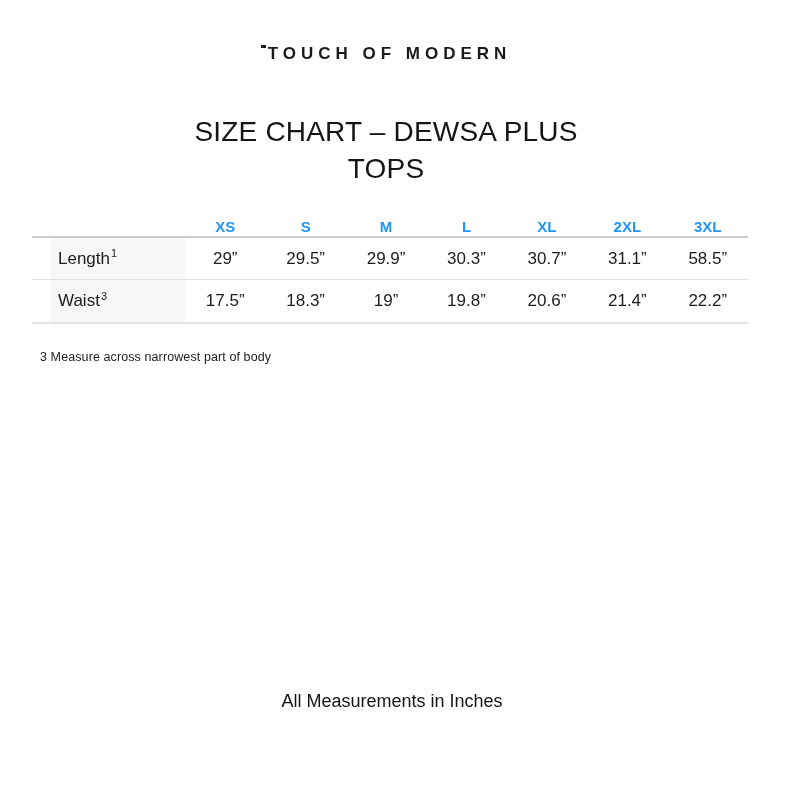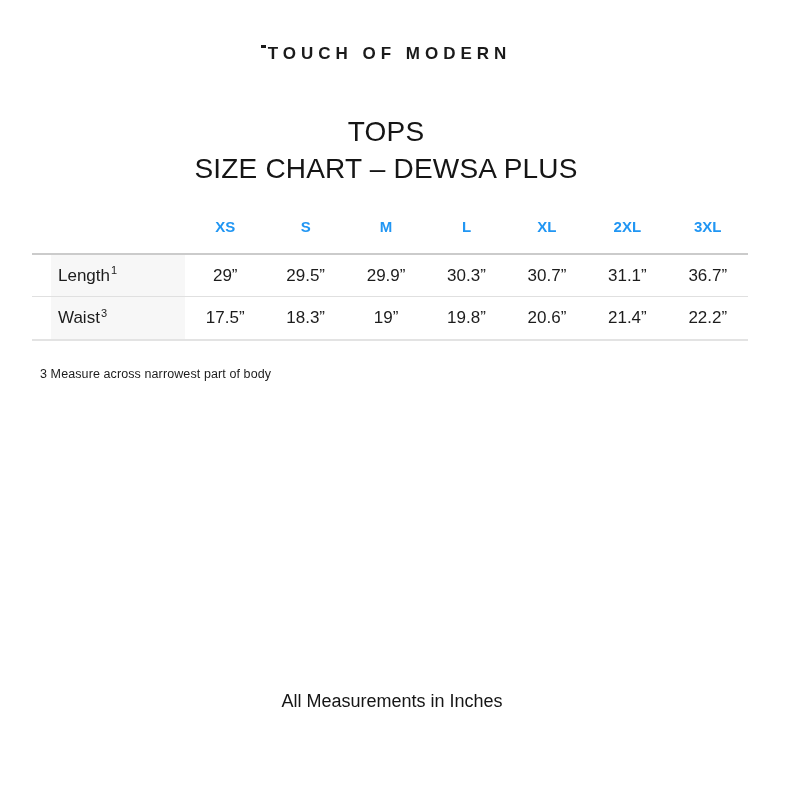--- a/index.html
+++ b/index.html
@@ -53,21 +53,21 @@
     color: #1c1c1c;
   }
 
   
   .table-wrap { margin: 29px 0 0 32px; width: 716px; }
   .grid-row {
     display: grid;
     grid-template-columns: 153px repeat(7, 1fr);
     align-items: center;
   }
-  .shead-row { height: 20px; margin-bottom: 17px; }
+  .shead-row { height: 20px; }
   .shead-cell {
     text-align: center;
     font-size: 15px;
     font-weight: 700;
     color: #2196f3;
   }
   .tbody { border-top: 2px solid #cbcbcb; border-bottom: 2px solid #e3e3e3; }
   .trow { height: 42px; border-bottom: 1px solid #e0e0e0; }
   .trow:last-child { border-bottom: none; }
   .tcell {
@@ -118,22 +118,22 @@
 
 <div class="page">
 
   <div class="logo">
     <span class="logo-inner">
       <span class="logo-mark"></span><span>TOUCH OF MODERN</span>
     </span>
   </div>
 
   <div class="title">
+    <div>SIZE CHART – DEWSA PLUS</div>
     <div>TOPS</div>
-    <div>SIZE CHART – DEWSA PLUS</div>
   </div>
 
 
   <div class="table-wrap">
 
     <div class="grid-row shead-row">
       <div class="shead-cell"></div>
       <div class="shead-cell">XS</div>
       <div class="shead-cell">S</div>
       <div class="shead-cell">M</div>
@@ -149,21 +149,21 @@
         <div class="tcell label">
           <span>Length</span>
             <sup>1</sup>
         </div>
         <div class="tcell">29”</div>
         <div class="tcell">29.5”</div>
         <div class="tcell">29.9”</div>
         <div class="tcell">30.3”</div>
         <div class="tcell">30.7”</div>
         <div class="tcell">31.1”</div>
-        <div class="tcell">36.7”</div>
+        <div class="tcell">58.5”</div>
       </div>
 
 
       <div class="grid-row trow">
         <div class="tcell label">
           <span>Waist</span>
             <sup>3</sup>
         </div>
         <div class="tcell">17.5”</div>
         <div class="tcell">18.3”</div>

